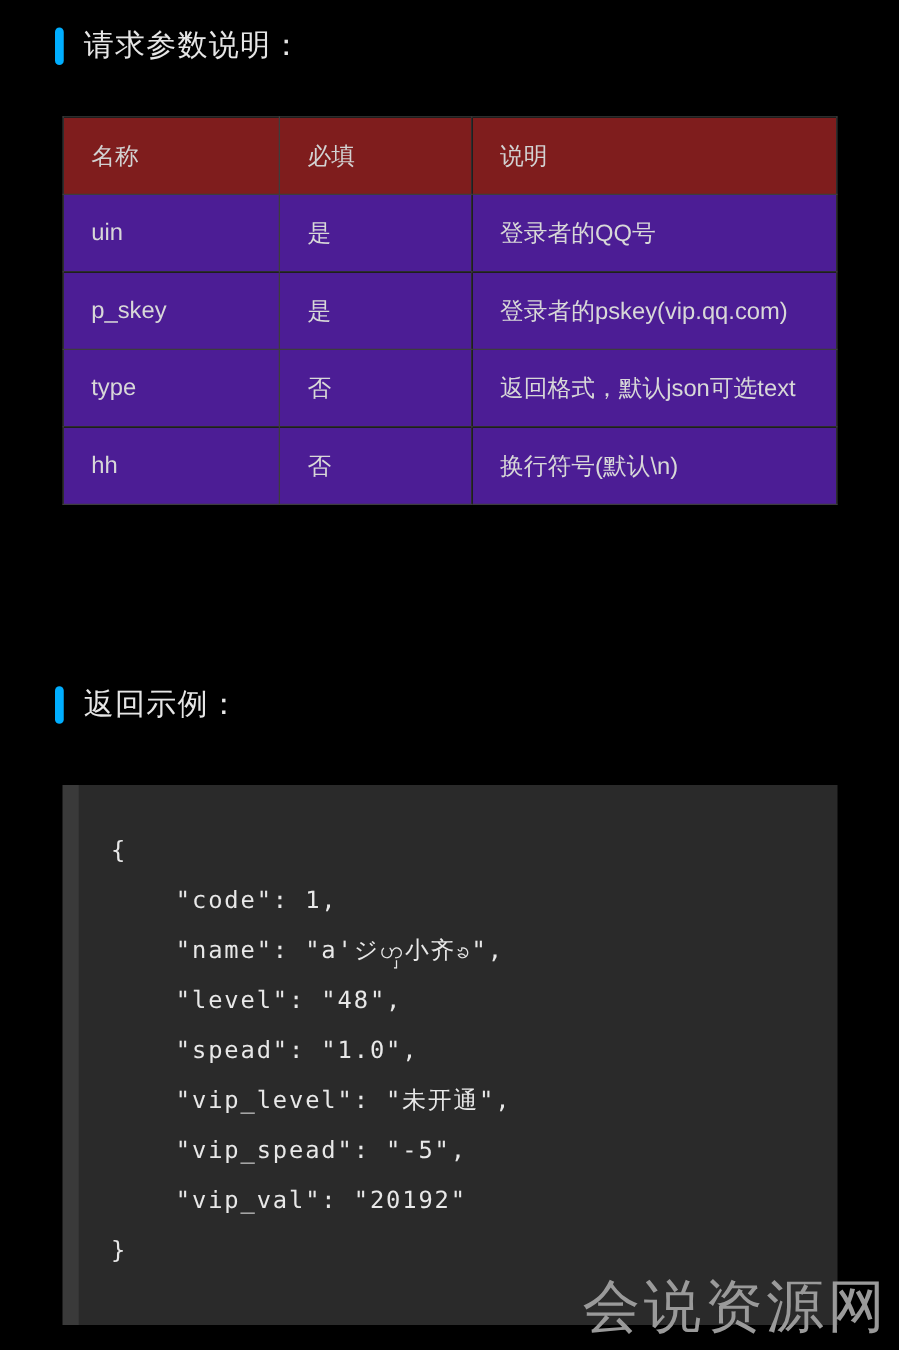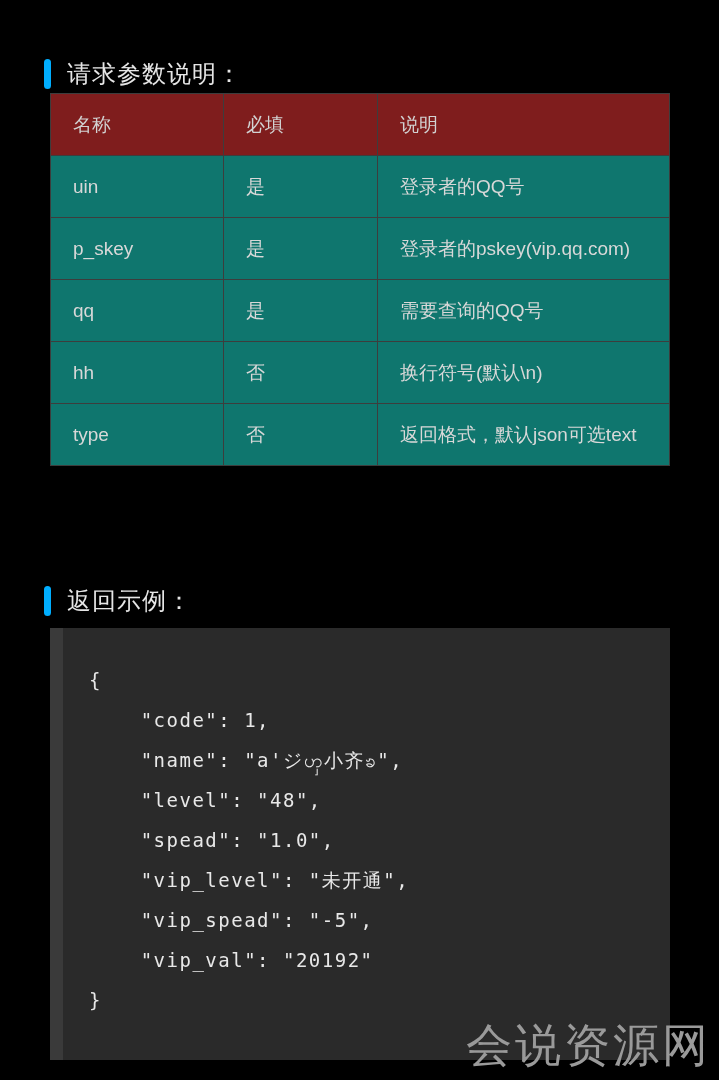--- a/index.html
+++ b/index.html
@@ -14,21 +14,20 @@
     overflow: hidden;
     font-family: "Liberation Sans", "DejaVu Sans", sans-serif;
     -webkit-font-smoothing: antialiased;
   }
 
   
   .section-head {
     position: absolute;
     display: flex;
     gap: 16px;
-    margin-top: 37px;
   }
   .accent-bar {
     width: 7px;
     height: 30px;
     border-radius: 4px;
     background: #00AEFF;
     flex: 0 0 auto;
   }
   .section-title {
     color: #e6e6e6;
@@ -60,21 +59,21 @@
     color: #d8d8d8;
     vertical-align: middle;
     overflow: hidden;
     white-space: nowrap;
   }
   .param-table thead th {
     background: #7f1d1d;
     color: #d2d2d2;
   }
   .param-table tbody td {
-    background: #0f766e;
+    background: #4c1d95;
   }
   .col-name  { width: 128px; }
   .col-req   { width: 109px; }
   .col-desc  { width: auto; }
 
   
   .code-block {
     position: absolute;
     left: 50px;
     top: 628px;
@@ -144,33 +143,28 @@
       <td>uin</td>
       <td>是</td>
       <td>登录者的QQ号</td>
     </tr>
     <tr>
       <td>p_skey</td>
       <td>是</td>
       <td>登录者的pskey(vip.qq.com)</td>
     </tr>
     <tr>
-      <td>qq</td>
-      <td>是</td>
-      <td>需要查询的QQ号</td>
+      <td>type</td>
+      <td>否</td>
+      <td>返回格式，默认json可选text</td>
     </tr>
     <tr>
       <td>hh</td>
       <td>否</td>
       <td>换行符号(默认\n)</td>
-    </tr>
-    <tr>
-      <td>type</td>
-      <td>否</td>
-      <td>返回格式，默认json可选text</td>
     </tr>
   </tbody>
 </table>
 
 <div class="section-head" id="head-example">
   <span class="accent-bar"></span>
   <span class="section-title">返回示例：</span>
 </div>
 
 <div class="code-block">

